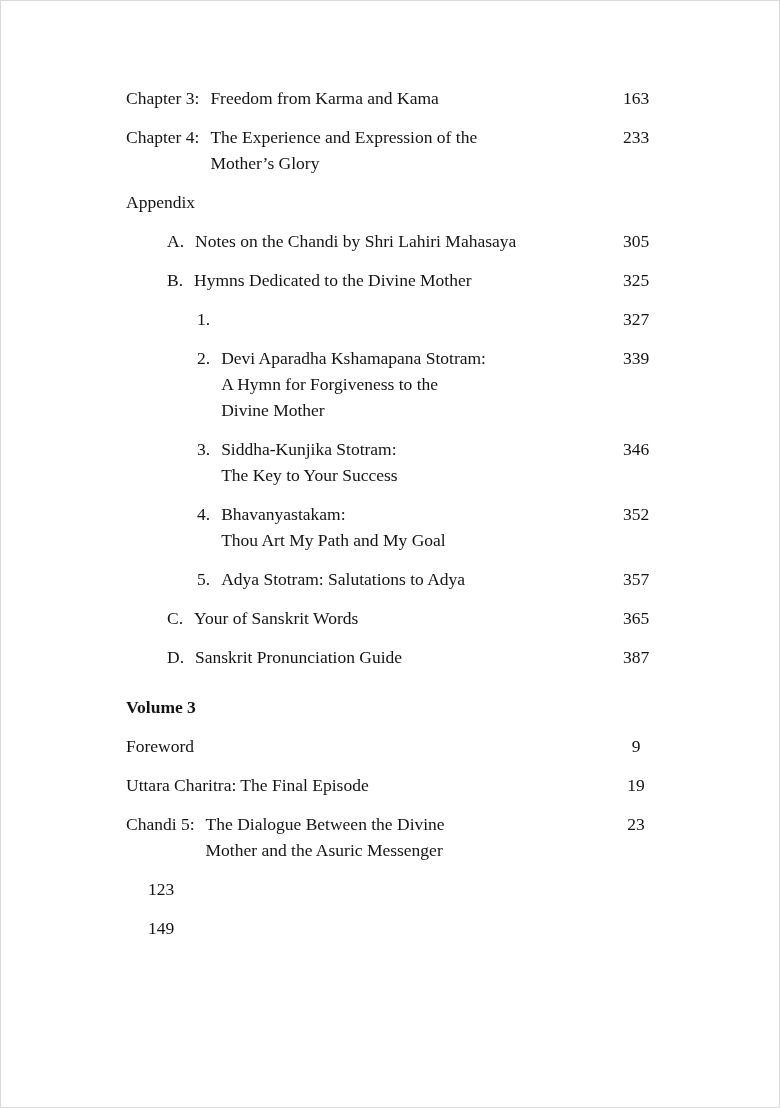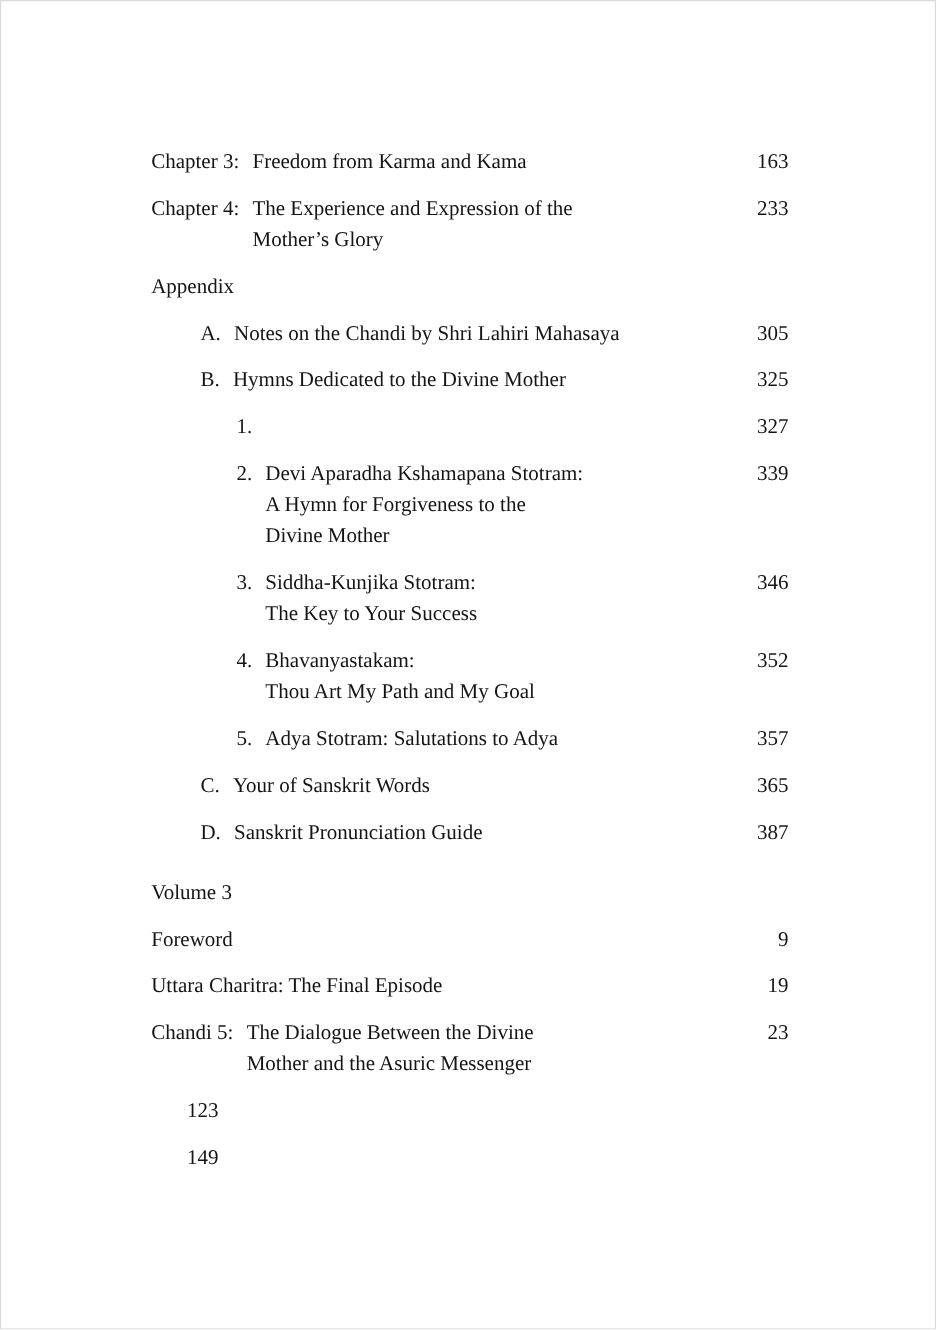--- a/index.html
+++ b/index.html
@@ -9,21 +9,21 @@
     height: 1108px;
     font-family: "Liberation Serif", serif;
     color: #141414;
     overflow: hidden;
   }
   .page {
     width: 780px;
     height: 1108px;
     background: #ffffff;
     border: 1px solid #d9d9d9;
-    padding: 120px 122px 0 125px;
+    padding: 84px 122px 0 125px;
     font-size: 17.5px;
     line-height: 26px;
   }
   .toc-row {
     display: flex;
     align-items: flex-start;
     margin-bottom: 13px;
   }
   .entry-text {
     display: flex;
@@ -33,26 +33,26 @@
   .prefix {
     white-space: nowrap;
     margin-right: 11px;
   }
   .title {
     white-space: pre-line;
   }
   .page-num {
     margin-left: 14px;
     min-width: 42px;
-    text-align: right;
+    text-align: center;
     white-space: nowrap;
   }
   .level-1 { margin-left: 41px; }
   .level-2 { margin-left: 71px; }
-  .bold { font-weight: normal; }
+  .bold { font-weight: bold; }
   .section-gap { margin-top: 24px; }
 </style>
 </head>
 <body>
 
 <div class="page">
   <div id="toc">
       <div class="toc-row level-0">
     <div class="entry-text">
       <span class="prefix">Chapter 3:</span>

